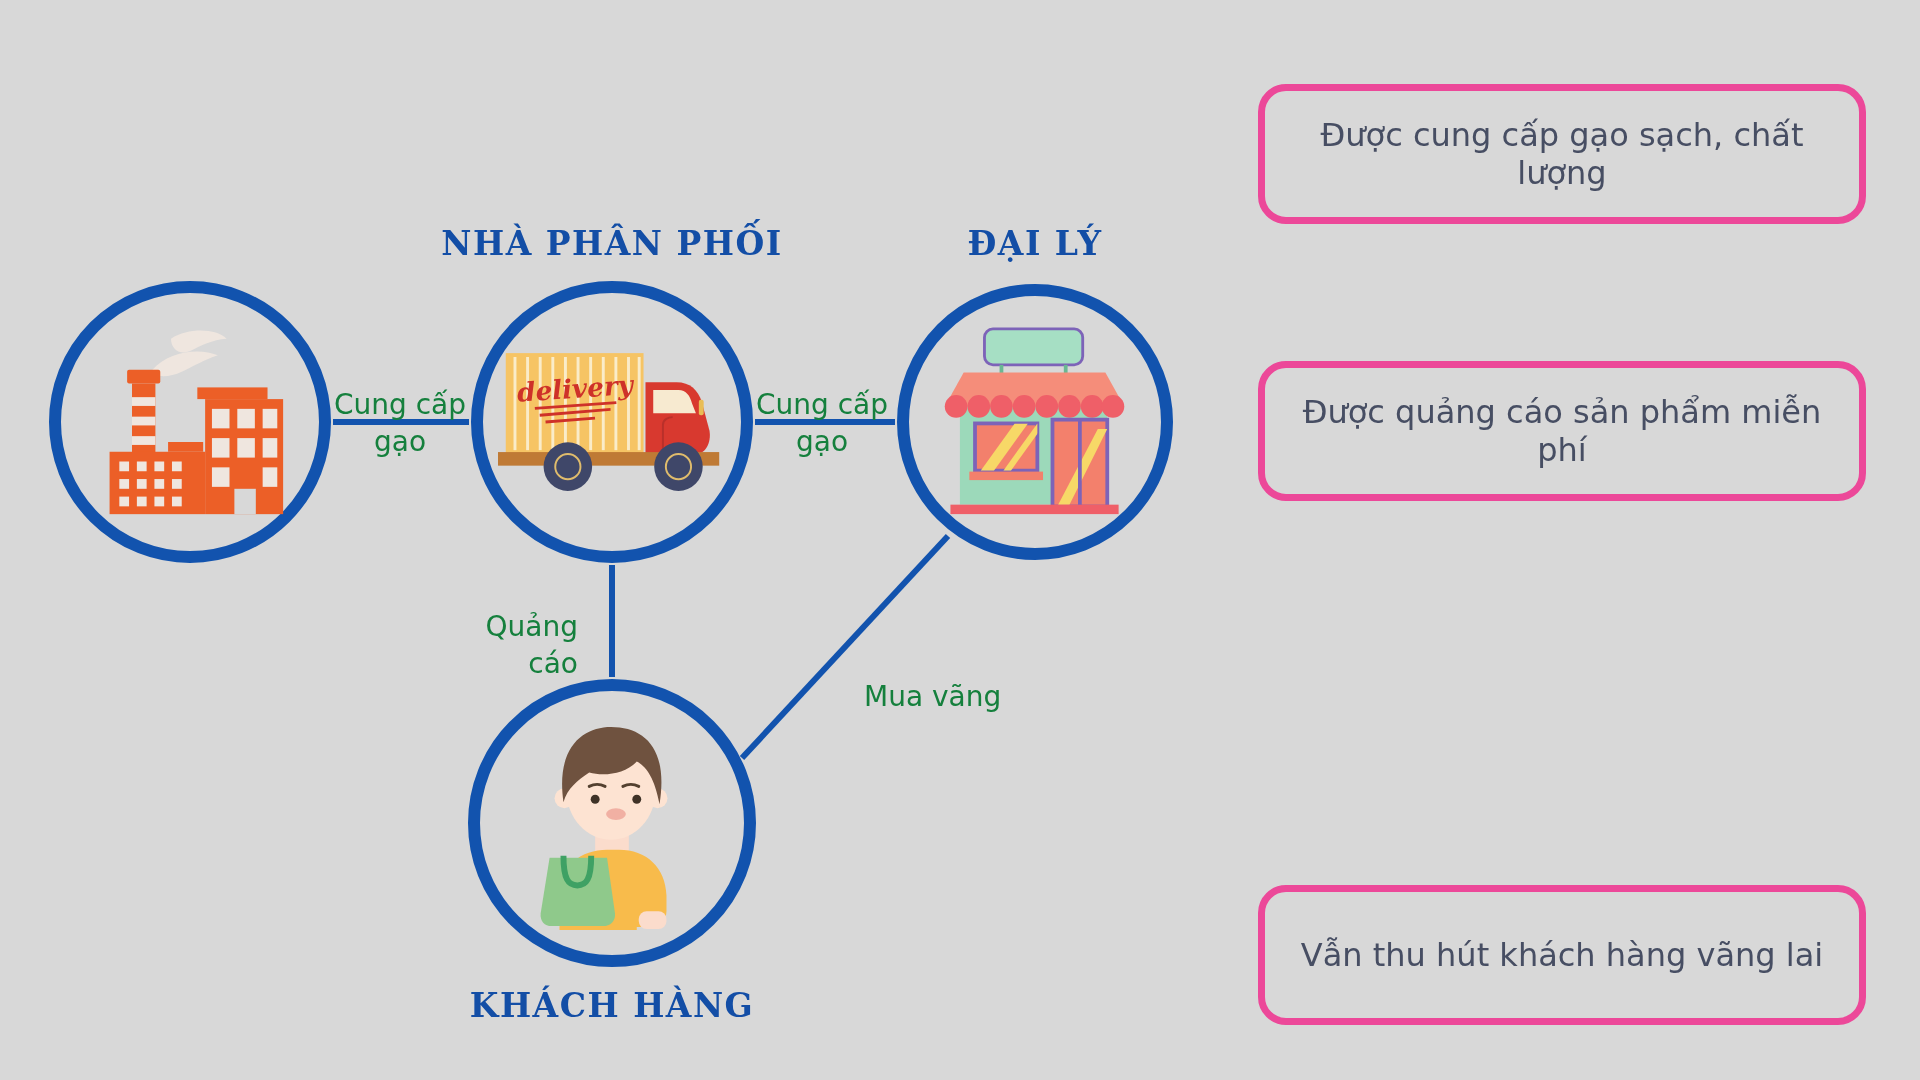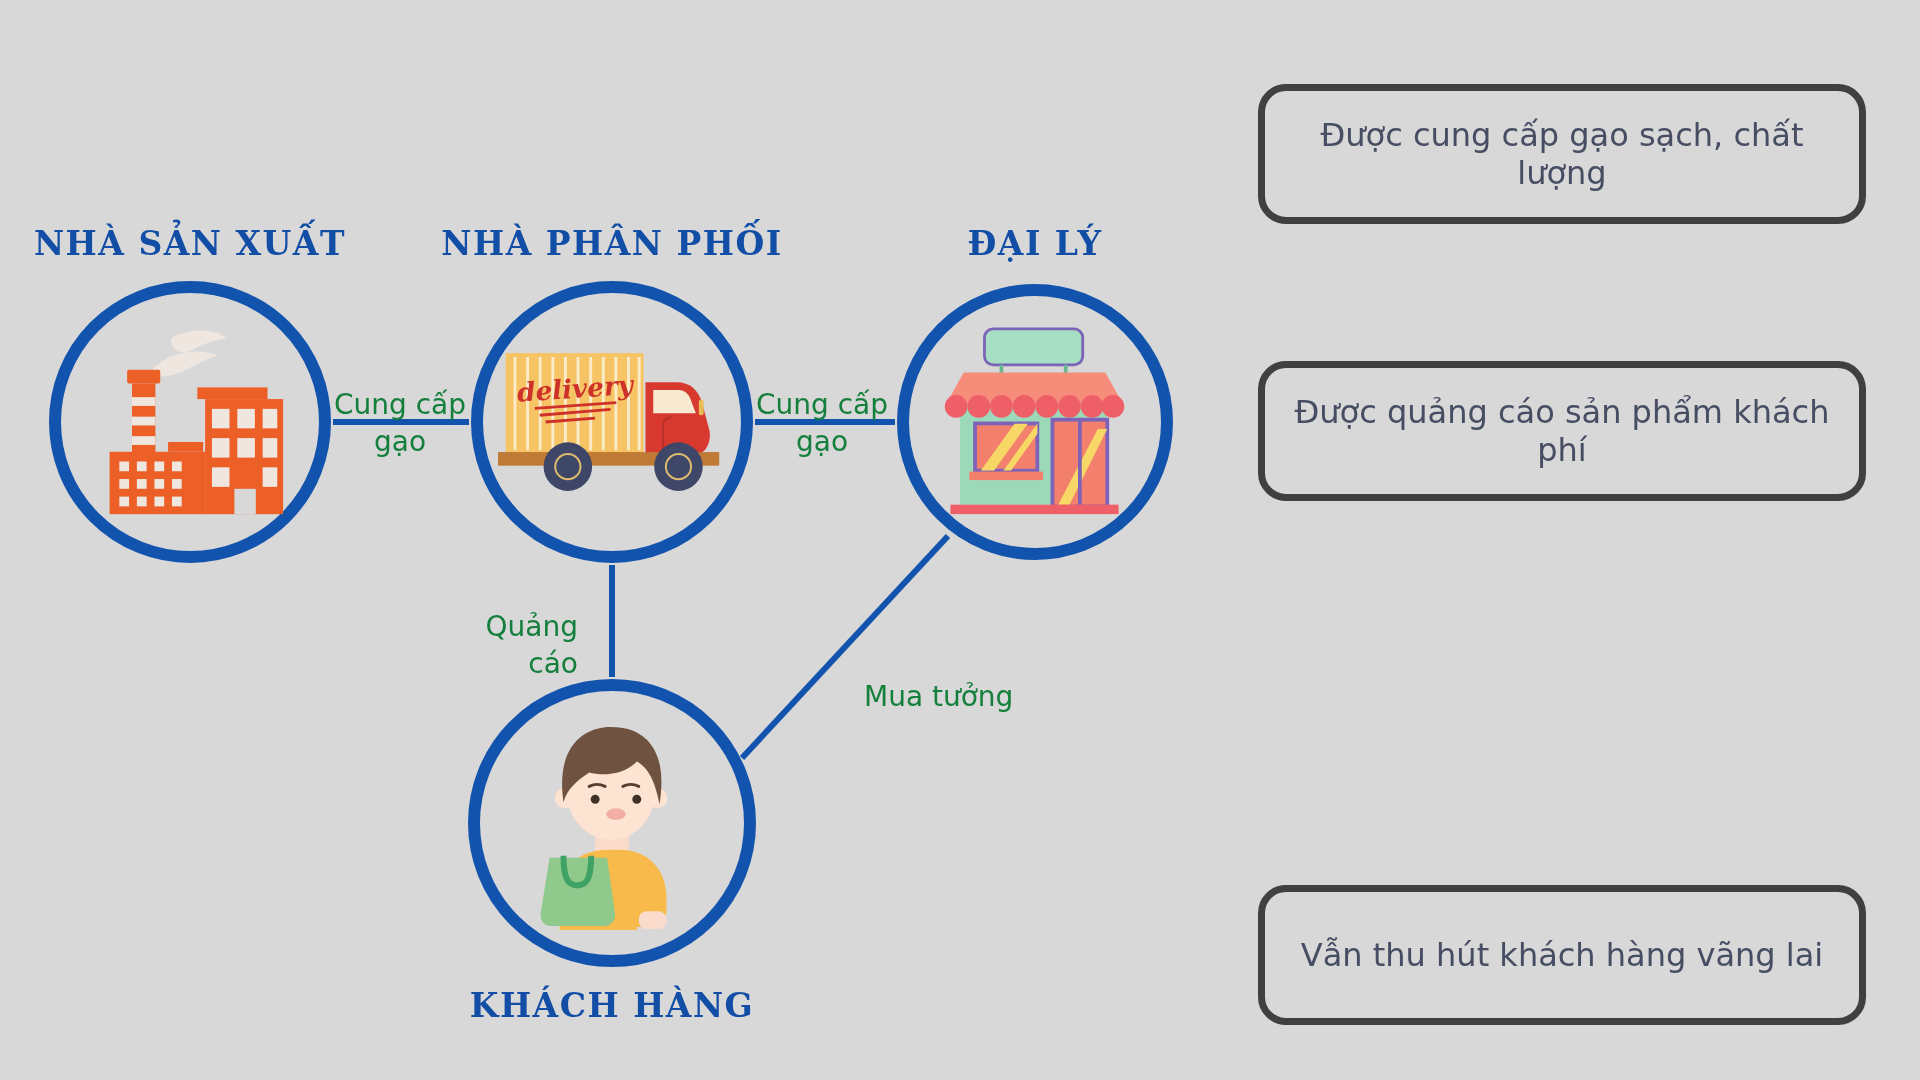--- a/index.html
+++ b/index.html
@@ -17,41 +17,40 @@
     position:absolute;z-index:3;text-align:center;
     font-family:"DejaVu Serif",serif;font-weight:700;font-size:33px;
     letter-spacing:1.5px;color:#134ea6;
   }
   .edge-label{
     position:absolute;z-index:3;color:#15803d;font-size:28px;
     line-height:37px;text-align:center;
   }
   .card{
     position:absolute;left:1258px;width:608px;height:140px;z-index:2;
-    box-sizing:border-box;border:7px solid #404040;border-radius:28px;
+    box-sizing:border-box;border:7px solid #ec4899;border-radius:28px;
     display:flex;align-items:center;justify-content:center;
     color:#474e63;font-size:32px;text-align:center;padding:0 18px;
   }
   svg text.delivery-script{
     font-family:"DejaVu Serif",serif;font-style:italic;font-weight:700;
   }
 </style>
 </head>
 <body>
 
 <div class="canvas">
 
   <svg class="connectors" width="1920" height="1080">
     <line x1="333" y1="422" x2="469" y2="422" stroke="#1253ae" stroke-width="6"></line>
     <line x1="755" y1="422" x2="895" y2="422" stroke="#1253ae" stroke-width="6"></line>
     <line x1="612" y1="565" x2="612" y2="677" stroke="#1253ae" stroke-width="6"></line>
     <line x1="948" y1="536" x2="742" y2="758" stroke="#1253ae" stroke-width="6"></line>
   </svg>
 
-  <div class="node-title" style="left:10px;top:224px;width:360px">NHÀ SẢN XUẤT</div>
   <div class="node-title" style="left:432px;top:224px;width:360px">NHÀ PHÂN PHỐI</div>
   <div class="node-title" style="left:855px;top:224px;width:360px">ĐẠI LÝ</div>
   <div class="node-title" style="left:432px;top:986px;width:360px">KHÁCH HÀNG</div>
 
   <div class="node-circle" style="left:49px;top:281px;width:282px;height:282px">
     <svg width="205" height="195" viewBox="0 0 210 200">
       <path d="M85,14 C104,2 132,4 142,14 C127,15 116,21 104,27 C93,31 85,24 85,14 Z" fill="#efe6df"></path>
       <path d="M66,46 C82,27 114,23 133,31 C119,36 108,42 96,48 C83,54 68,55 66,46 Z" fill="#efe6df"></path>
       <rect x="40" y="46" width="34" height="14" rx="2" fill="#ec5f27"></rect>
       <rect x="45" y="60" width="24" height="74" fill="#ec5f27"></rect>
@@ -179,25 +178,25 @@
 
   <div class="edge-label" style="left:290px;top:386px;width:220px">
     <div>Cung cấp</div>
     <div>gạo</div>
   </div>
   <div class="edge-label" style="left:712px;top:386px;width:220px">
     <div>Cung cấp</div>
     <div>gạo</div>
   </div>
   <div class="edge-label" style="left:428px;top:608px;width:150px;text-align:right">Quảng cáo</div>
-  <div class="edge-label" style="left:864px;top:678px;width:180px;text-align:left">Mua tưởng</div>
+  <div class="edge-label" style="left:864px;top:678px;width:180px;text-align:left">Mua vãng</div>
 
   <div class="card" style="top:84px">
     <span>Được cung cấp gạo sạch, chất lượng</span>
   </div>
   <div class="card" style="top:361px">
-    <span>Được quảng cáo sản phẩm khách phí</span>
+    <span>Được quảng cáo sản phẩm miễn phí</span>
   </div>
   <div class="card" style="top:885px">
     <span>Vẫn thu hút khách hàng vãng lai</span>
   </div>
 
 </div>
 
 </body></html>

